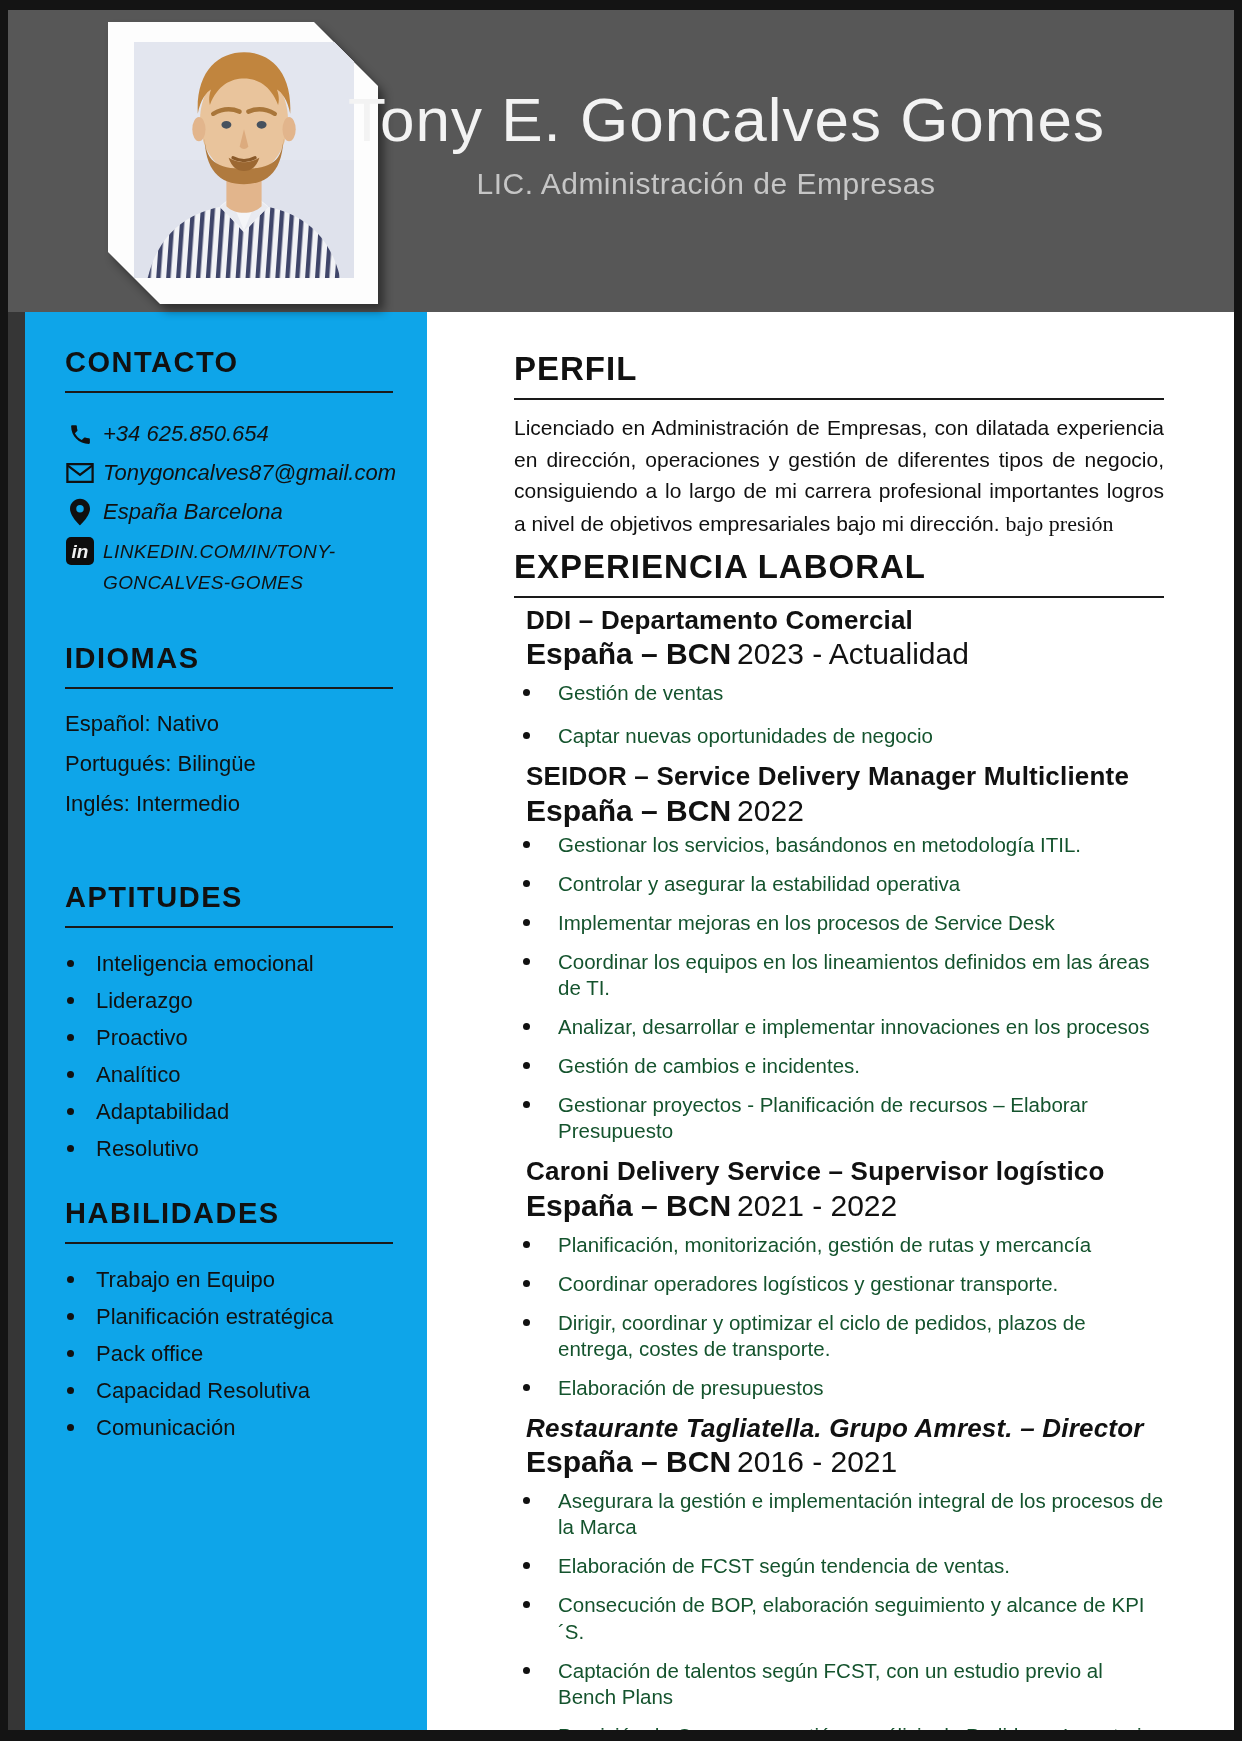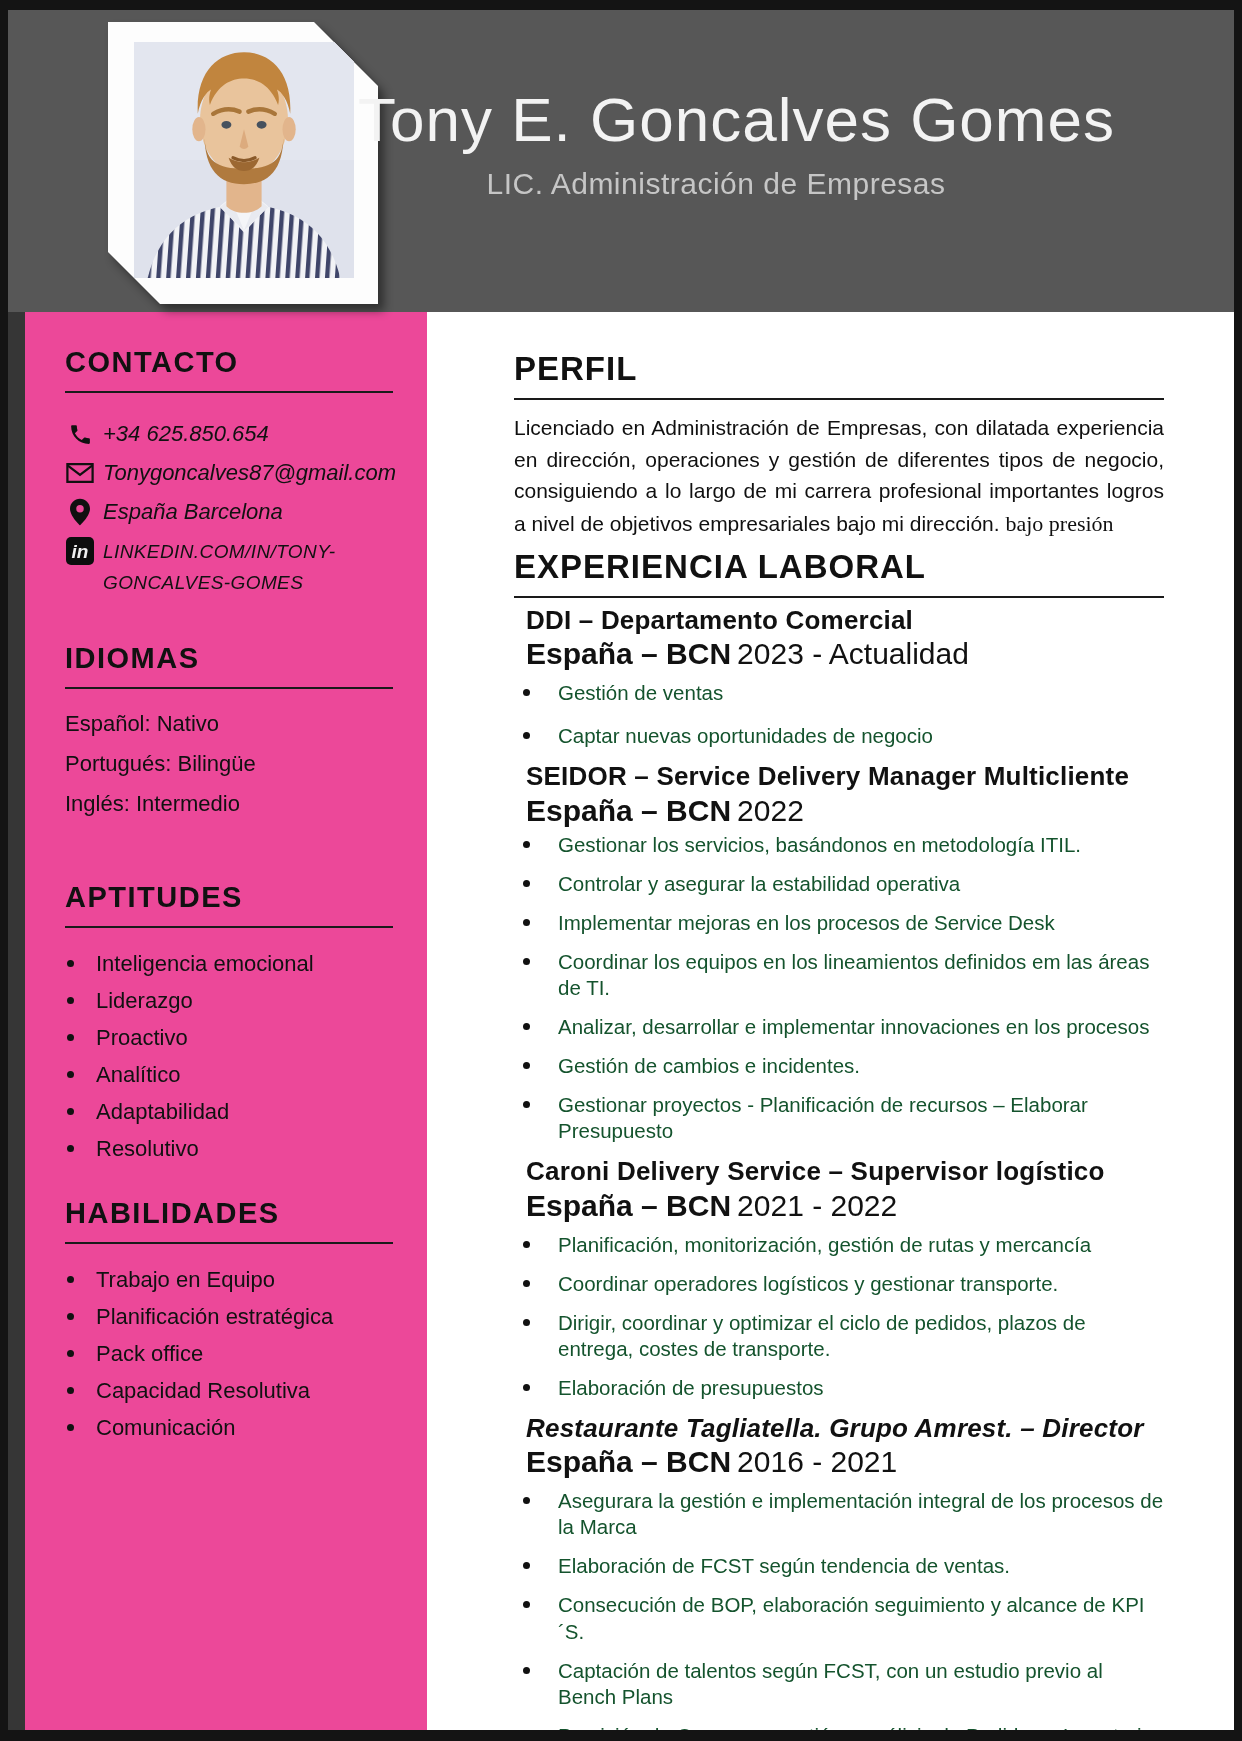--- a/index.html
+++ b/index.html
@@ -14,29 +14,29 @@
 
   
   .header{height:302px;background:#575757;position:relative;flex:none;}
   .photo-wrap{position:absolute;left:100px;top:12px;width:270px;height:282px;
     filter:drop-shadow(6px 7px 5px rgba(0,0,0,0.45));}
   .photo-frame{width:100%;height:100%;background:#fdfdfd;
     clip-path:polygon(0 0, calc(100% - 64px) 0, 100% 64px, 100% 100%, 52px 100%, 0 calc(100% - 52px));
     padding:20px 24px 26px 26px;}
   .photo{width:100%;height:100%;overflow:hidden;background:#dfe2ec;}
   .photo svg{width:100%;height:100%;display:block;}
-  .header-text{position:absolute;left:350px;top:74px;width:716px;text-align:center;}
+  .header-text{position:absolute;left:340px;top:74px;width:716px;text-align:center;}
   .person-name{margin:0;font-size:62px;line-height:1.15;font-weight:300;
     color:#f3f3f3;letter-spacing:1px;white-space:nowrap;}
   .person-title{margin-top:12px;font-size:30px;font-weight:300;color:#c6c6c6;letter-spacing:.5px;}
 
   
   .body{flex:1;display:flex;min-height:0;background:#ffffff;}
   .left-strip{width:17px;background:#363636;flex:none;}
-  .sidebar{width:402px;flex:none;background:#ec4899;padding:34px 34px 0 40px;overflow:hidden;}
+  .sidebar{width:402px;flex:none;background:#0ea5e9;padding:34px 34px 0 40px;overflow:hidden;}
   .main{flex:1;background:#fff;padding:38px 70px 0 87px;overflow:hidden;}
 
   
   .side-h{margin:0;font-size:29px;font-weight:700;letter-spacing:1.5px;color:#111;
     padding-bottom:12px;border-bottom:2px solid #1a1a1a;}
   .main-h{margin:0;font-size:33px;font-weight:700;letter-spacing:1px;color:#111;
     padding-bottom:10px;border-bottom:2px solid #1a1a1a;}
 
   
   .contact-list{margin-top:26px;font-style:italic;}

